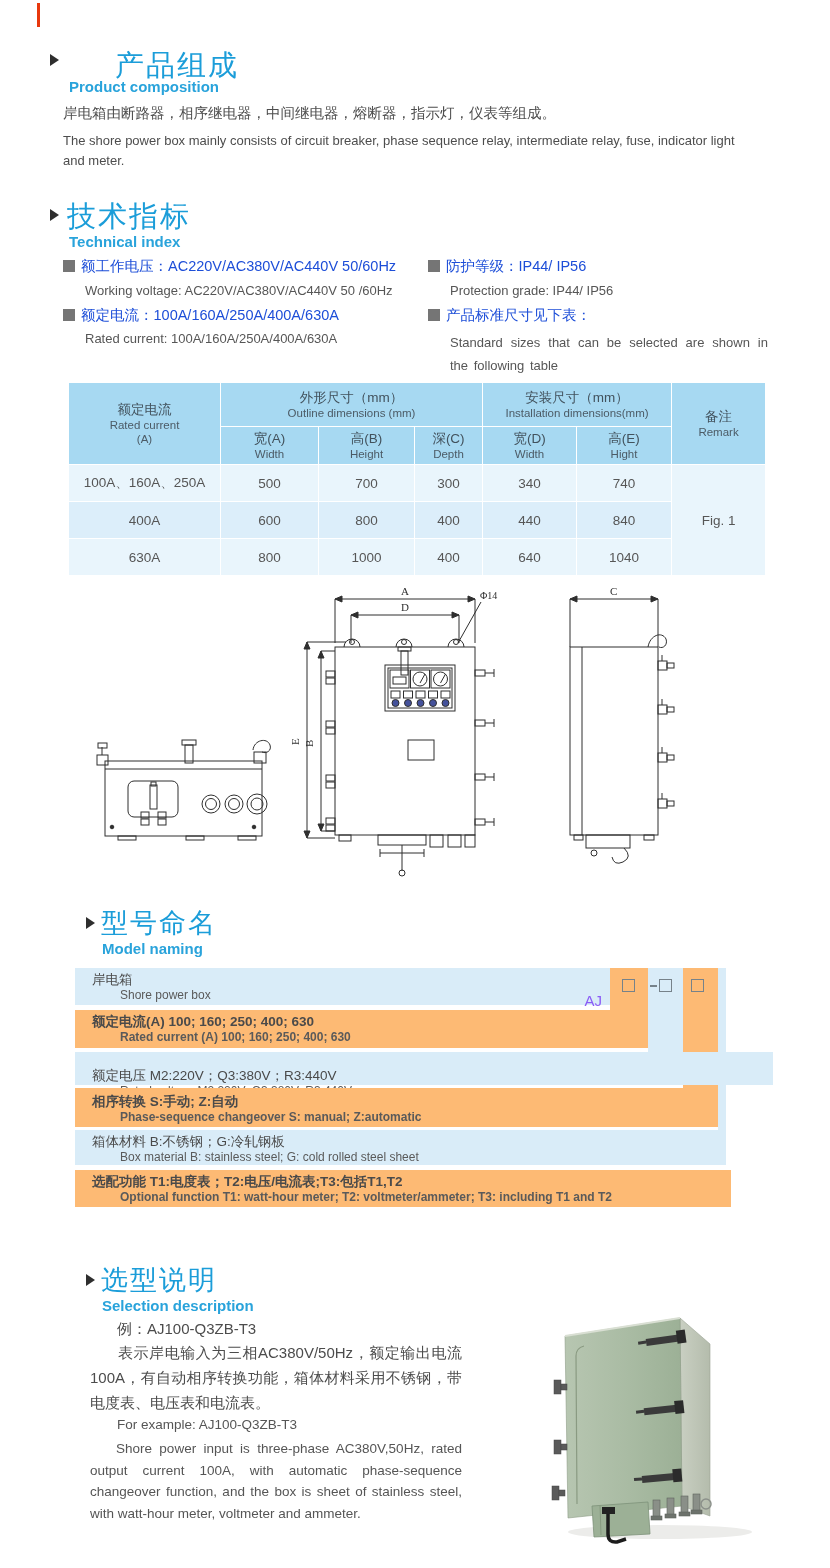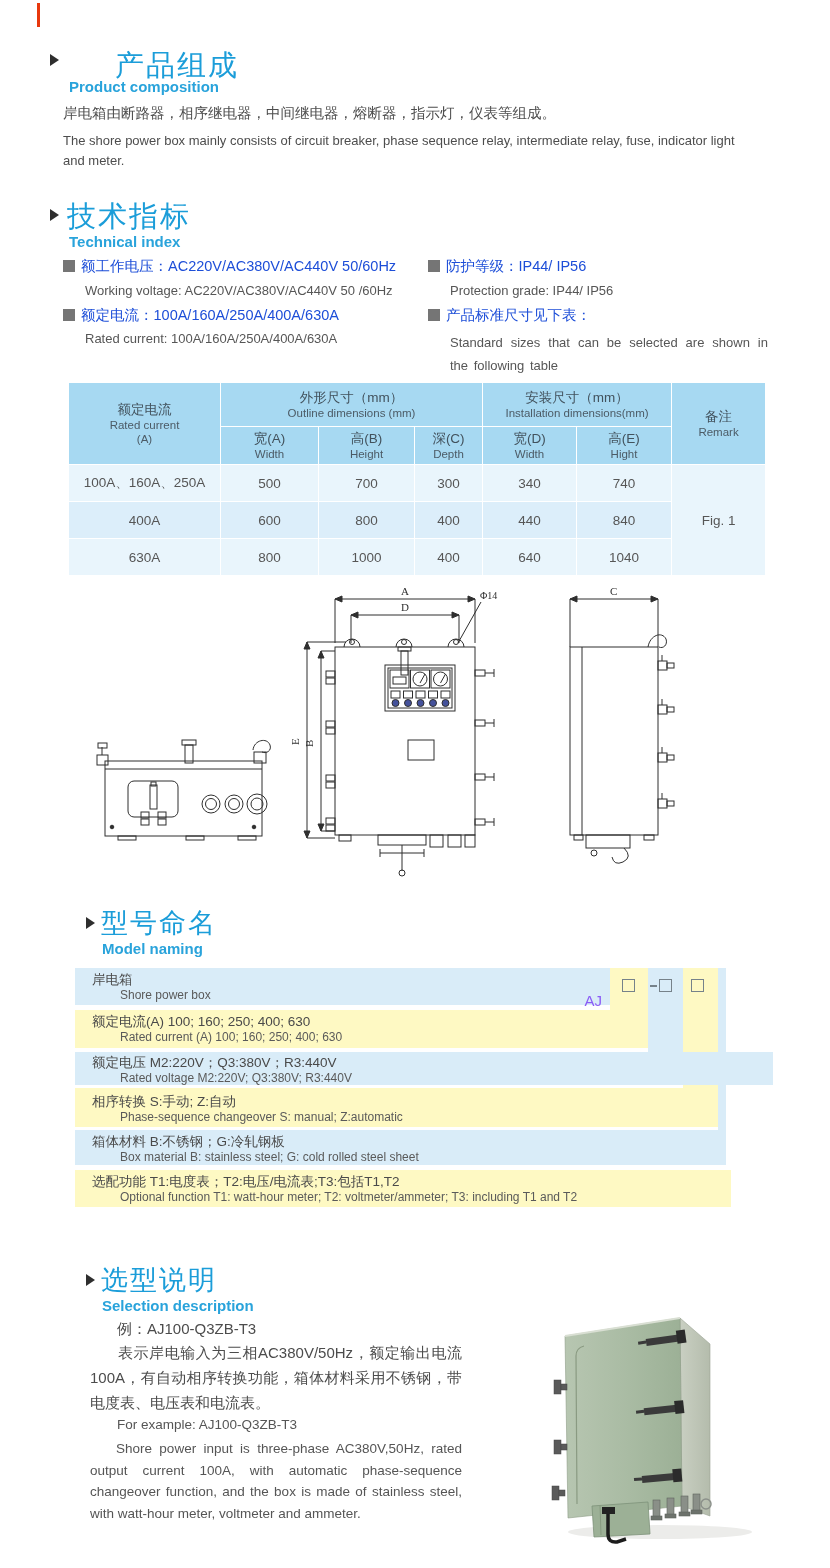--- a/index.html
+++ b/index.html
@@ -18,21 +18,21 @@
   #dimtable{border-collapse:collapse;table-layout:fixed;width:697px;}
   #dimtable td{border:1px solid #ffffff;text-align:center;vertical-align:middle;padding:0;}
   .th-bg{background:#a7d9f2;color:#40515c;}
   .row-a{background:#e9f5fc;}
   .row-b{background:#dceefa;}
   .cell-cn{font-size:13.5px;line-height:17px;color:#42525d;}
   .cell-en{font-size:11.5px;line-height:14px;color:#4c5b66;}
   .cell-v{font-size:13.5px;color:#565656;}
   
   .m-blue{background:#d9ecf8;}
-  .m-gray{background:#fef9c3;}
+  .m-gray{background:#fdba74;font-weight:bold;}
   .m-cn{font-size:13.5px;line-height:17px;color:#4a4a4a;white-space:nowrap;}
   .m-en{font-size:12px;line-height:15px;color:#5a5a5a;white-space:nowrap;margin-left:28px;}
   .m-row{padding:3px 0 0 17px;box-sizing:border-box;}
   .ph-box{width:13px;height:13px;border:1px solid #76828a;box-sizing:border-box;background:transparent;}
   .sel-txt{font-size:15px;color:#4c4c4c;}
   svg{display:block;}
   svg text{font-family:"Liberation Serif","DejaVu Serif",serif;}
 </style>
 </head>
 <body>
@@ -327,21 +327,21 @@
     <div class="abs" style="left:493px;top:24px;width:34px;height:20px;font-size:15px;color:#8b5cf6;text-align:right;">AJ</div>
     <div class="abs ph-box" style="left:547px;top:11px;"></div>
     <div class="abs" style="left:575px;top:17px;width:7px;height:2px;background:#76828a;"></div>
     <div class="abs ph-box" style="left:584px;top:11px;"></div>
     <div class="abs ph-box" style="left:616px;top:11px;"></div>
 
     <div class="abs m-gray m-row" style="left:0;top:42px;width:573px;height:38px;">
       <div class="m-cn">额定电流(A)  100; 160; 250; 400; 630</div>
       <div class="m-en">Rated current (A) 100; 160; 250; 400; 630</div>
     </div>
-    <div class="abs m-blue m-row" style="left:0;top:84px;width:698px;height:33px;padding-top:2px;">
+    <div class="abs m-blue m-row" style="left:0;top:84px;width:698px;height:33px;padding-top:15px;">
       <div class="m-cn">额定电压  M2:220V；Q3:380V；R3:440V</div>
       <div class="m-en">Rated voltage  M2:220V;  Q3:380V;  R3:440V</div>
     </div>
     <div class="abs m-gray m-row" style="left:0;top:120px;width:643px;height:39px;padding-top:5px;">
       <div class="m-cn">相序转换  S:手动; Z:自动</div>
       <div class="m-en">Phase-sequence changeover  S: manual;  Z:automatic</div>
     </div>
     <div class="abs m-blue m-row" style="left:0;top:162px;width:651px;height:35px;">
       <div class="m-cn">箱体材料  B:不锈钢；G:冷轧钢板</div>
       <div class="m-en">Box material  B: stainless steel; G: cold rolled steel sheet</div>
@@ -352,21 +352,21 @@
     </div>
   </div>
 
   <div class="abs tri" style="left:86px;top:1274px;"></div>
   <div class="abs title-cn" style="left:101px;top:1262px;font-size:27px;">选型说明</div>
   <div class="abs title-en" style="left:102px;top:1297px;">Selection description</div>
 
   <div class="abs sel-txt" style="left:117px;top:1320px;">例：AJ100-Q3ZB-T3</div>
   <div class="abs sel-txt justify" style="left:90px;top:1340px;width:372px;line-height:25px;text-indent:28px;">表示岸电输入为三相AC380V/50Hz，额定输出电流100A，有自动相序转换功能，箱体材料采用不锈钢，带电度表、电压表和电流表。</div>
   <div class="abs" style="left:117px;top:1417px;font-size:13.5px;color:#555;">For example: AJ100-Q3ZB-T3</div>
-  <div class="abs justify" style="left:90px;top:1438px;width:372px;font-size:13.5px;color:#555;line-height:21.5px;text-indent:26px;">Shore power input is three-phase AC380V,50Hz, rated output current 100A, with automatic phase-sequence changeover function, and the box is made of stainless steel, with watt-hour meter, voltmeter and ammeter.</div>
+  <div class="abs justify" style="left:90px;top:1438px;width:372px;font-size:13.5px;color:#555;line-height:21.5px;text-indent:26px;">Shore power input is three-phase AC380V,50Hz, rated output current 100A, with automatic phase-sequence changeover function, and the box is sheet of stainless steel, with watt-hour meter, voltmeter and ammeter.</div>
 
   <svg class="abs" style="left:540px;top:1308px;" width="280" height="245" viewBox="0 0 280 245">
     <defs>
       <linearGradient id="frontg" x1="0" y1="0" x2="1" y2="0">
         <stop offset="0" stop-color="#b7c6b1"></stop>
           <stop offset="0.55" stop-color="#a9bba3"></stop>
           <stop offset="1" stop-color="#9cb096"></stop>
       </linearGradient>
       <linearGradient id="sideg" x1="0" y1="0" x2="1" y2="0">
         <stop offset="0" stop-color="#c9cfc2"></stop>

